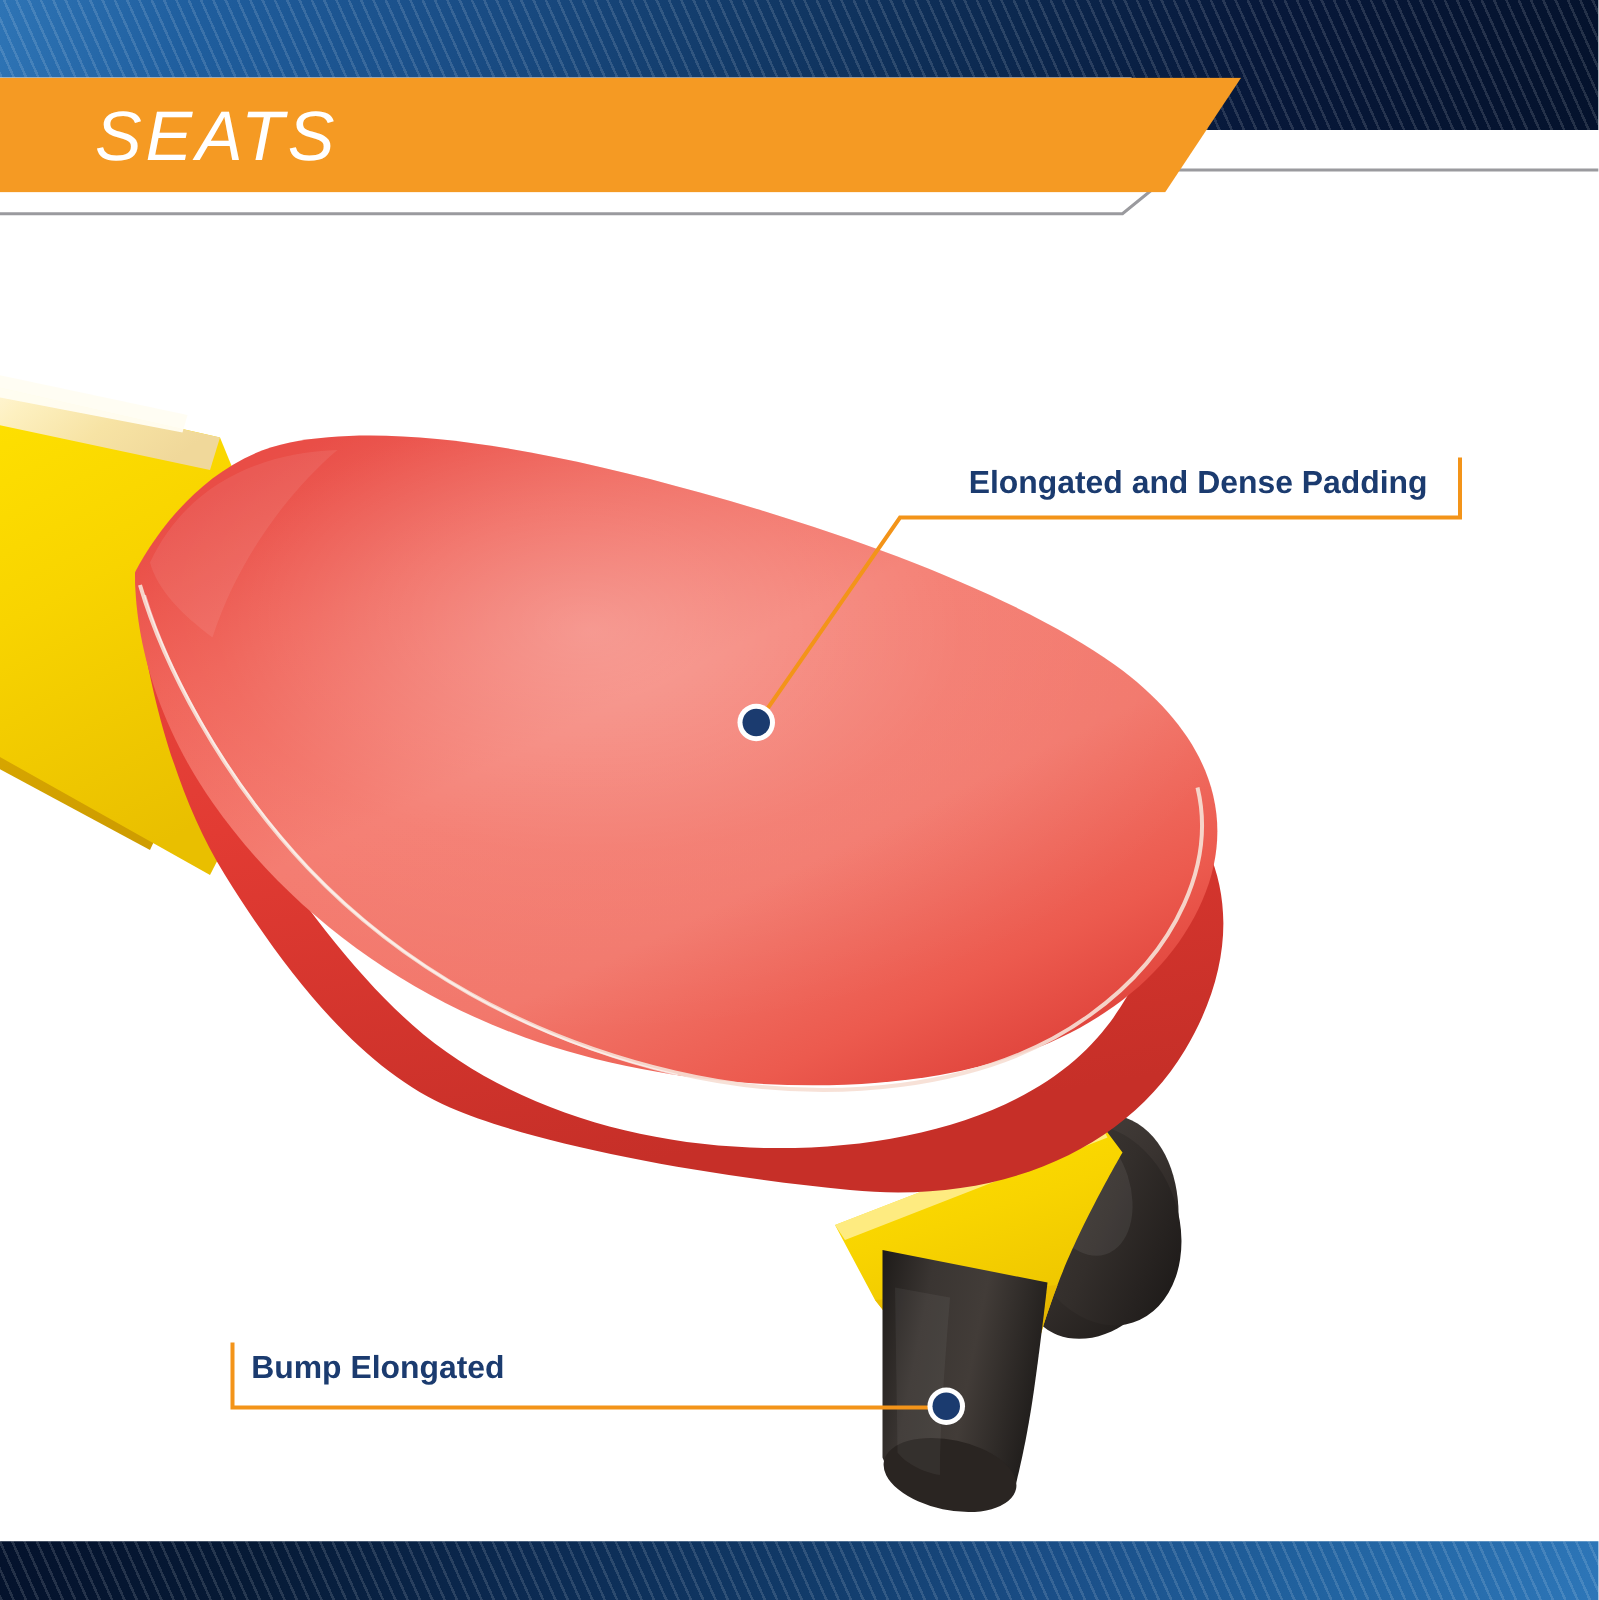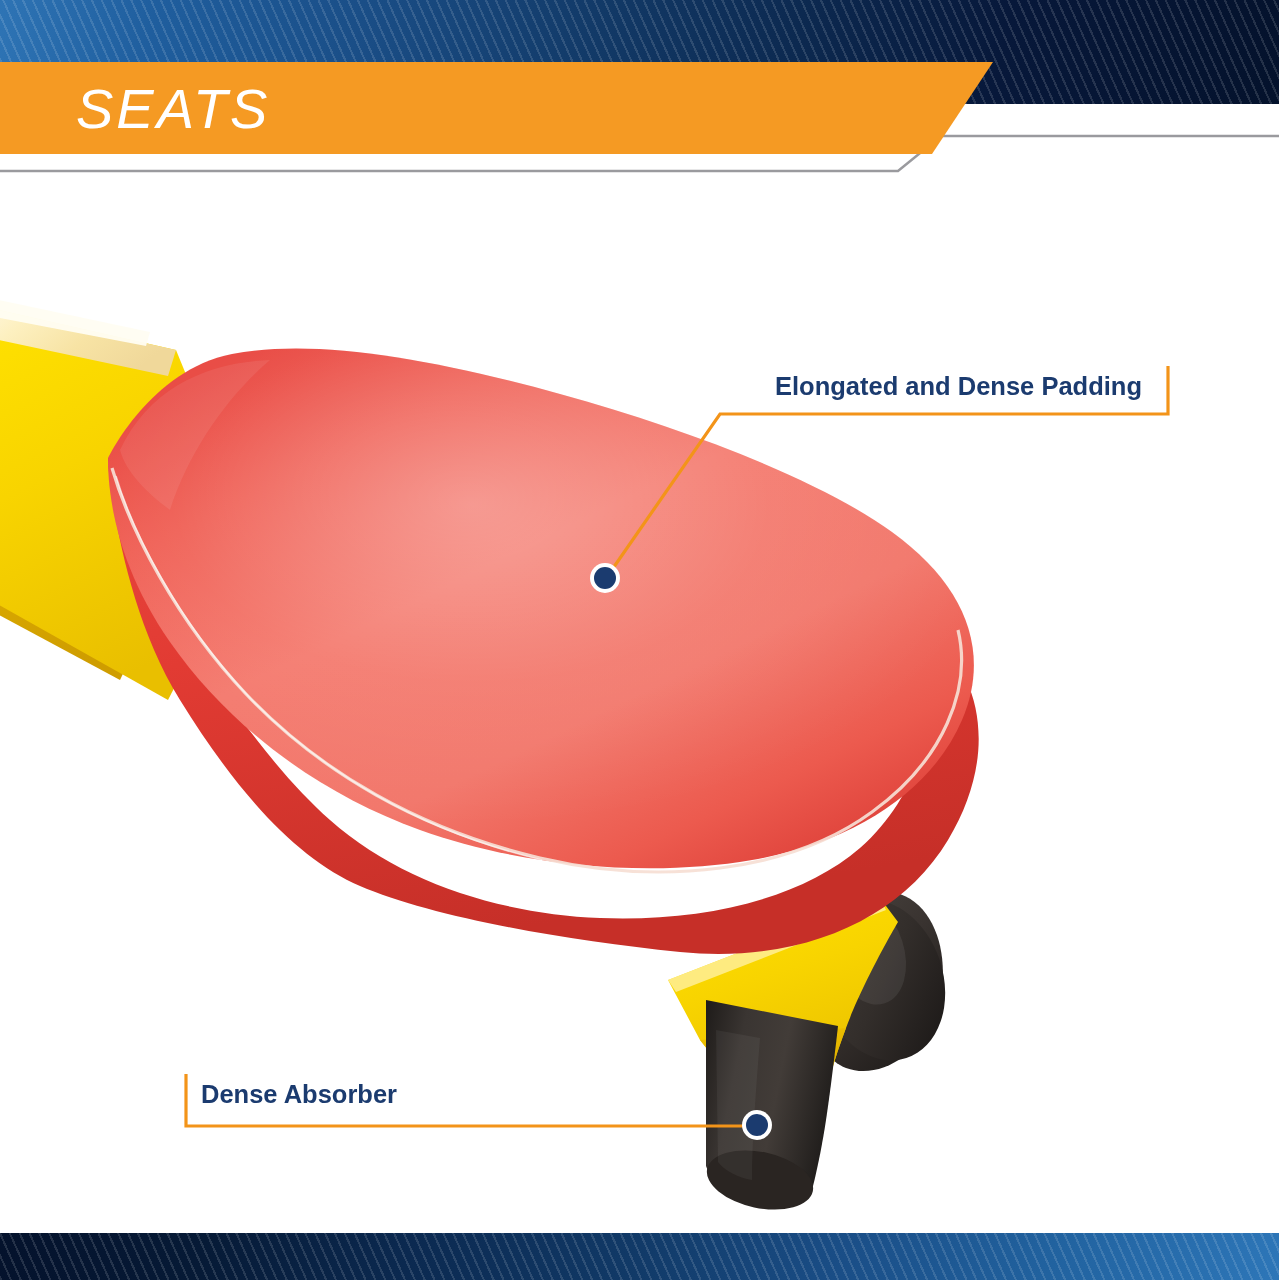--- a/index.html
+++ b/index.html
@@ -271,18 +271,18 @@
       <circle cx="605" cy="538" r="15" fill="#ffffff"></circle>
       <circle cx="605" cy="538" r="11" fill="#1b3b6f"></circle>
 
       <polyline points="186,1034 186,1086 745,1086" fill="none" stroke="#f39419" stroke-width="3.2"></polyline>
       <circle cx="757" cy="1085" r="15" fill="#ffffff"></circle>
       <circle cx="757" cy="1085" r="11" fill="#1b3b6f"></circle>
     </svg>
 
     <div class="callout-label callout-padding-label">Elongated and Dense Padding</div>
 
-    <div class="callout-label callout-bump-label">Dense Absorber</div>
+    <div class="callout-label callout-bump-label">Bump Elongated</div>
   </div>
 
   <div class="bottom-banner"></div>
 
 </div>
 
 </body></html>

